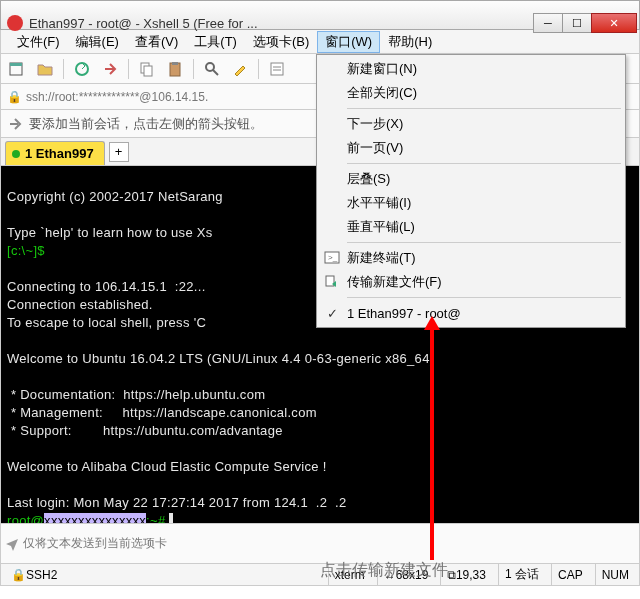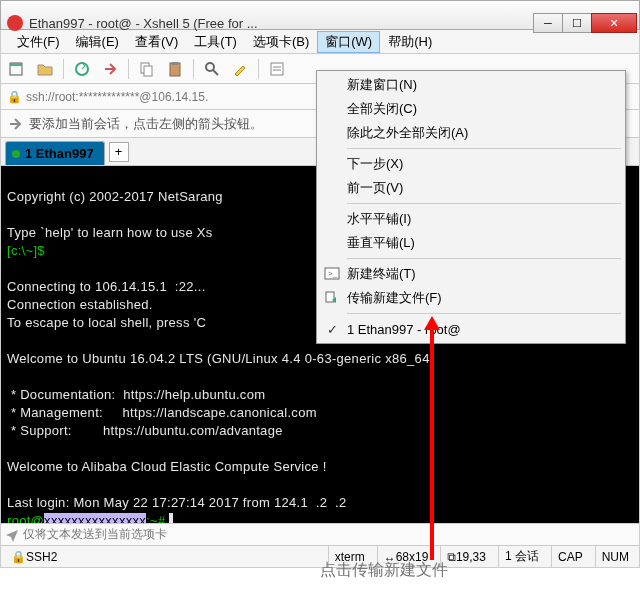--- a/index.html
+++ b/index.html
@@ -20,37 +20,37 @@
 .toolbar .tbicon { width: 20px; height: 20px; display: flex; align-items: center; justify-content: center; }
 .toolbar .sep { width: 1px; height: 20px; background: #ccc; }
 
 .addrbar { height: 26px; border: 1px solid #ccc; border-top: none; display: flex; align-items: center; font-size: 12px; padding: 0 6px; color: #777; background: #fafafa; }
 .addrbar .lock { margin-right: 4px; }
 
 .hintbar { height: 28px; border: 1px solid #ccc; border-top: none; display: flex; align-items: center; font-size: 13px; padding: 0 6px; color: #555; background: #fafafa; }
 .hintbar .hicon { width: 18px; height: 18px; margin-right: 4px; }
 
 .tabbar { height: 28px; border: 1px solid #ccc; border-top: none; display: flex; align-items: flex-end; background: #f3f3f3; padding-left: 4px; }
-.tabbar .tab { height: 24px; padding: 0 10px 0 6px; border: 1px solid #aaa; border-bottom: none; background: #0369a1; font-size: 13px; display: flex; align-items: center; border-radius: 3px 3px 0 0; }
+.tabbar .tab { height: 24px; padding: 0 10px 0 6px; border: 1px solid #aaa; border-bottom: none; background: #fde047; font-size: 13px; display: flex; align-items: center; border-radius: 3px 3px 0 0; }
 .tabbar .tab .dot { width: 8px; height: 8px; background: #2a2; border-radius: 50%; margin-right: 5px; }
 .tabbar .newtab { width: 20px; height: 20px; border: 1px solid #aaa; margin-left: 4px; display: flex; align-items: center; justify-content: center; font-size: 13px; background: #fff; align-self: center; }
 
 .terminal { background: #000; color: #e6e6e6; font-family: Consolas, monospace; font-size: 13px; line-height: 18px; padding: 4px 6px; border: 1px solid #ccc; border-top: none; height: 358px; white-space: pre; overflow: hidden; position: relative; letter-spacing: 0.3px; }
 .terminal .y { color: #16c60c; }
 .terminal .cursor { background: #e6e6e6; color: #000; }
 .terminal .redmask { color: #000; background: #c4b5fd; }
 
-.sendbar { height: 22px; border: 1px solid #ccc; border-top: none; display: flex; align-items: center; padding: 0 4px; font-size: 12px; color: #777; background: #fafafa; }
+.sendbar { height: 40px; border: 1px solid #ccc; border-top: none; display: flex; align-items: center; padding: 0 4px; font-size: 12px; color: #777; background: #fafafa; }
 .sendbar .sicon { width: 14px; height: 14px; margin-right: 4px; }
 
 .statusbar { height: 22px; border: 1px solid #ccc; border-top: none; display: flex; align-items: center; font-size: 12px; background: #f5f5f5; padding: 0 4px; gap: 6px; }
 .statusbar .cell { border-left: 1px solid #ccc; padding: 0 6px; height: 100%; display: flex; align-items: center; white-space: nowrap; }
 .statusbar .cell:first-child { border-left: none; flex: 1; }
 
-.dropdown { position: absolute; left: 316px; top: 54px; width: 310px; background: #f3f3f3; border: 1px solid #999; box-shadow: 2px 2px 4px rgba(0,0,0,0.25); font-size: 13px; padding: 2px; margin-top: 16px; }
+.dropdown { position: absolute; left: 316px; top: 54px; width: 310px; background: #f3f3f3; border: 1px solid #999; box-shadow: 2px 2px 4px rgba(0,0,0,0.25); font-size: 13px; padding: 2px; }
 .dropdown .row { height: 24px; display: flex; align-items: center; padding-left: 28px; position: relative; }
 .dropdown .dsep { height: 1px; background: #ccc; margin: 3px 2px 3px 28px; }
 .dropdown .ricon { position: absolute; left: 4px; width: 18px; height: 18px; display: flex; align-items: center; justify-content: center; color: #555; }
 .dropdown .check::before { content: "✓"; position: absolute; left: 8px; color: #333; }
 
 .arrow { position: absolute; left: 430px; top: 320px; width: 4px; height: 240px; background: #f00; z-index: 5; }
 .arrow::before { content:""; position:absolute; top:-12px; left:-6px; border:8px solid transparent; border-bottom:14px solid #f00; }
 .annot { position: absolute; left: 320px; top: 560px; color: #737373; font-size: 16px; z-index: 6; pointer-events: none; }
 </style>
 </head>
@@ -194,31 +194,31 @@
   <div class="cell">NUM</div>
 </div>
 
 <div class="dropdown">
   <div class="row">
       <span>新建窗口(N)</span>
     </div>
   <div class="row">
       <span>全部关闭(C)</span>
     </div>
-  <div class="row">
-      <span>除此之外全部关闭(A)</span>
-    </div>
   <div class="dsep"></div>
   <div class="row">
       <span>下一步(X)</span>
     </div>
   <div class="row">
       <span>前一页(V)</span>
     </div>
   <div class="dsep"></div>
+  <div class="row">
+      <span>层叠(S)</span>
+    </div>
   <div class="row">
       <span>水平平铺(I)</span>
     </div>
   <div class="row">
       <span>垂直平铺(L)</span>
     </div>
   <div class="dsep"></div>
   <div class="row">
     <span class="ricon">
         <svg width="16" height="16">

